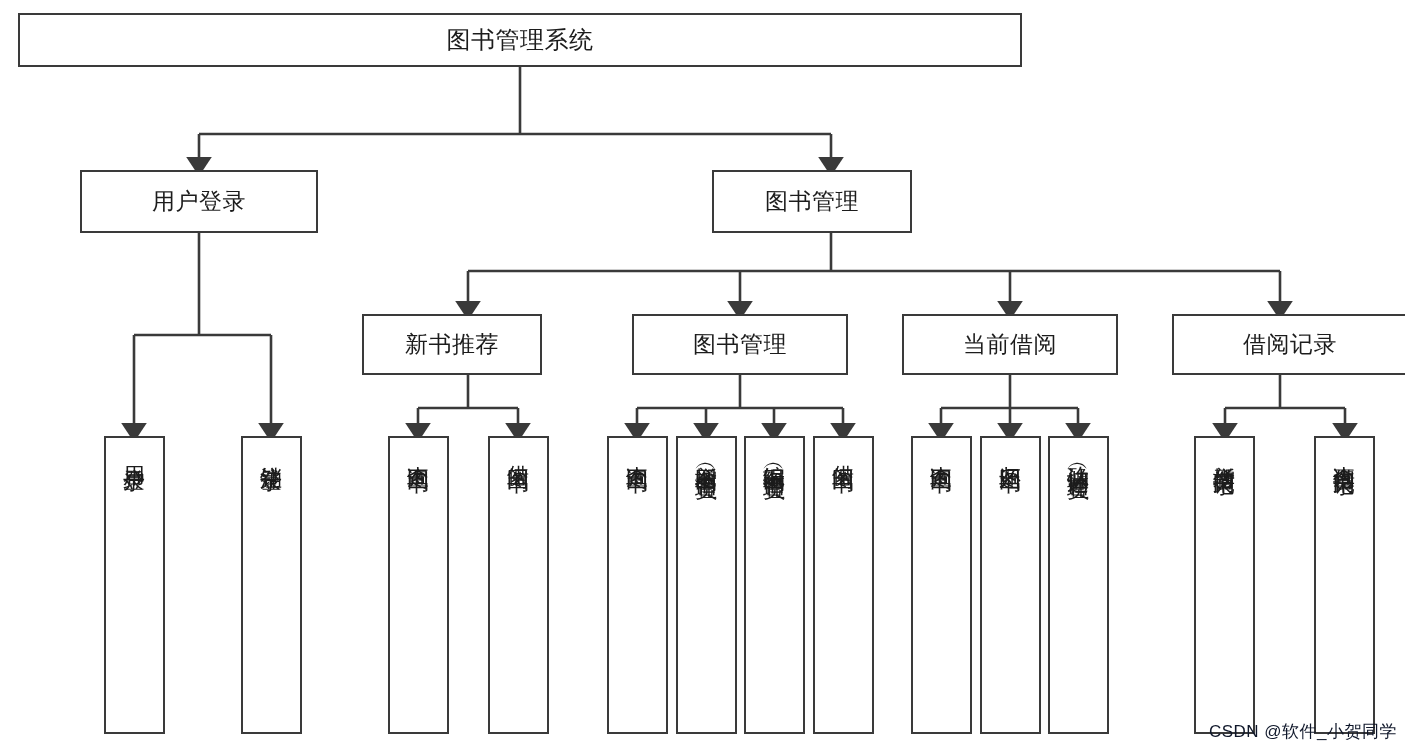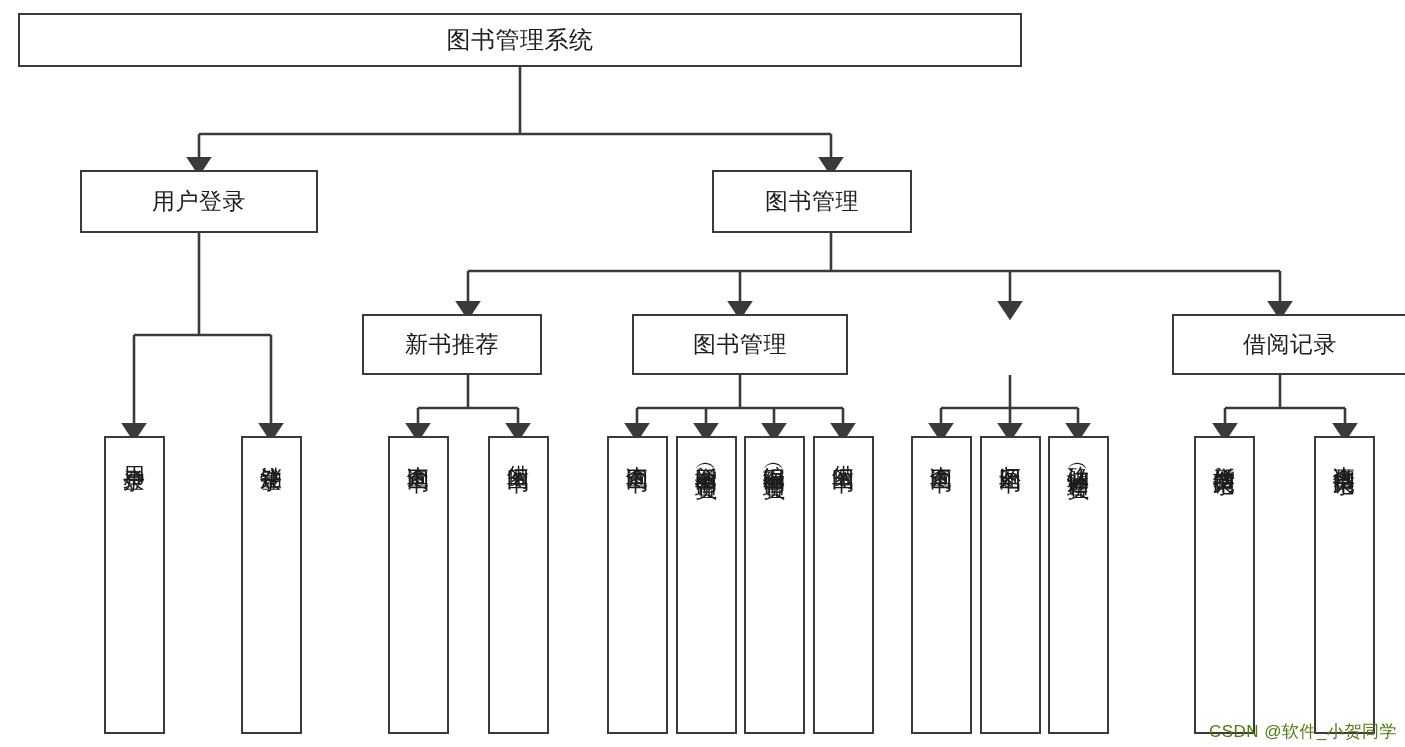--- a/index.html
+++ b/index.html
@@ -58,21 +58,21 @@
     font-size: 22px;
     line-height: 1.32;
     letter-spacing: 2px;
     white-space: nowrap;
   }
   #watermark {
     position: absolute;
     right: 8px;
     bottom: 4px;
     font-size: 17px;
-    color: #4d7c0f;
+    color: #0f172a;
     letter-spacing: 0.5px;
     white-space: nowrap;
     pointer-events: none;
   }
 </style>
 </head>
 <body>
 
 <div id="diagram-root">
 
@@ -136,20 +136,23 @@
   <div class="node horiz" style="left:712px; top:170px; width:200px; height:63px;">
     <span class="node-label">图书管理</span>
   </div>
 
   <div class="node horiz" style="left:362px; top:314px; width:180px; height:61px;">
     <span class="node-label">新书推荐</span>
   </div>
   <div class="node horiz" style="left:632px; top:314px; width:216px; height:61px;">
     <span class="node-label">图书管理</span>
   </div>
+  <div class="node horiz" style="left:902px; top:314px; width:216px; height:61px;">
+    <span class="node-label">当前借阅</span>
+  </div>
   <div class="node horiz" style="left:1172px; top:314px; width:236px; height:61px;">
     <span class="node-label">借阅记录</span>
   </div>
 
   <div class="node vert" style="left:104px; top:436px; width:61px; height:298px;">
     <span class="node-label">用户登录</span>
   </div>
   <div class="node vert" style="left:241px; top:436px; width:61px; height:298px;">
     <span class="node-label">注销登录</span>
   </div>

